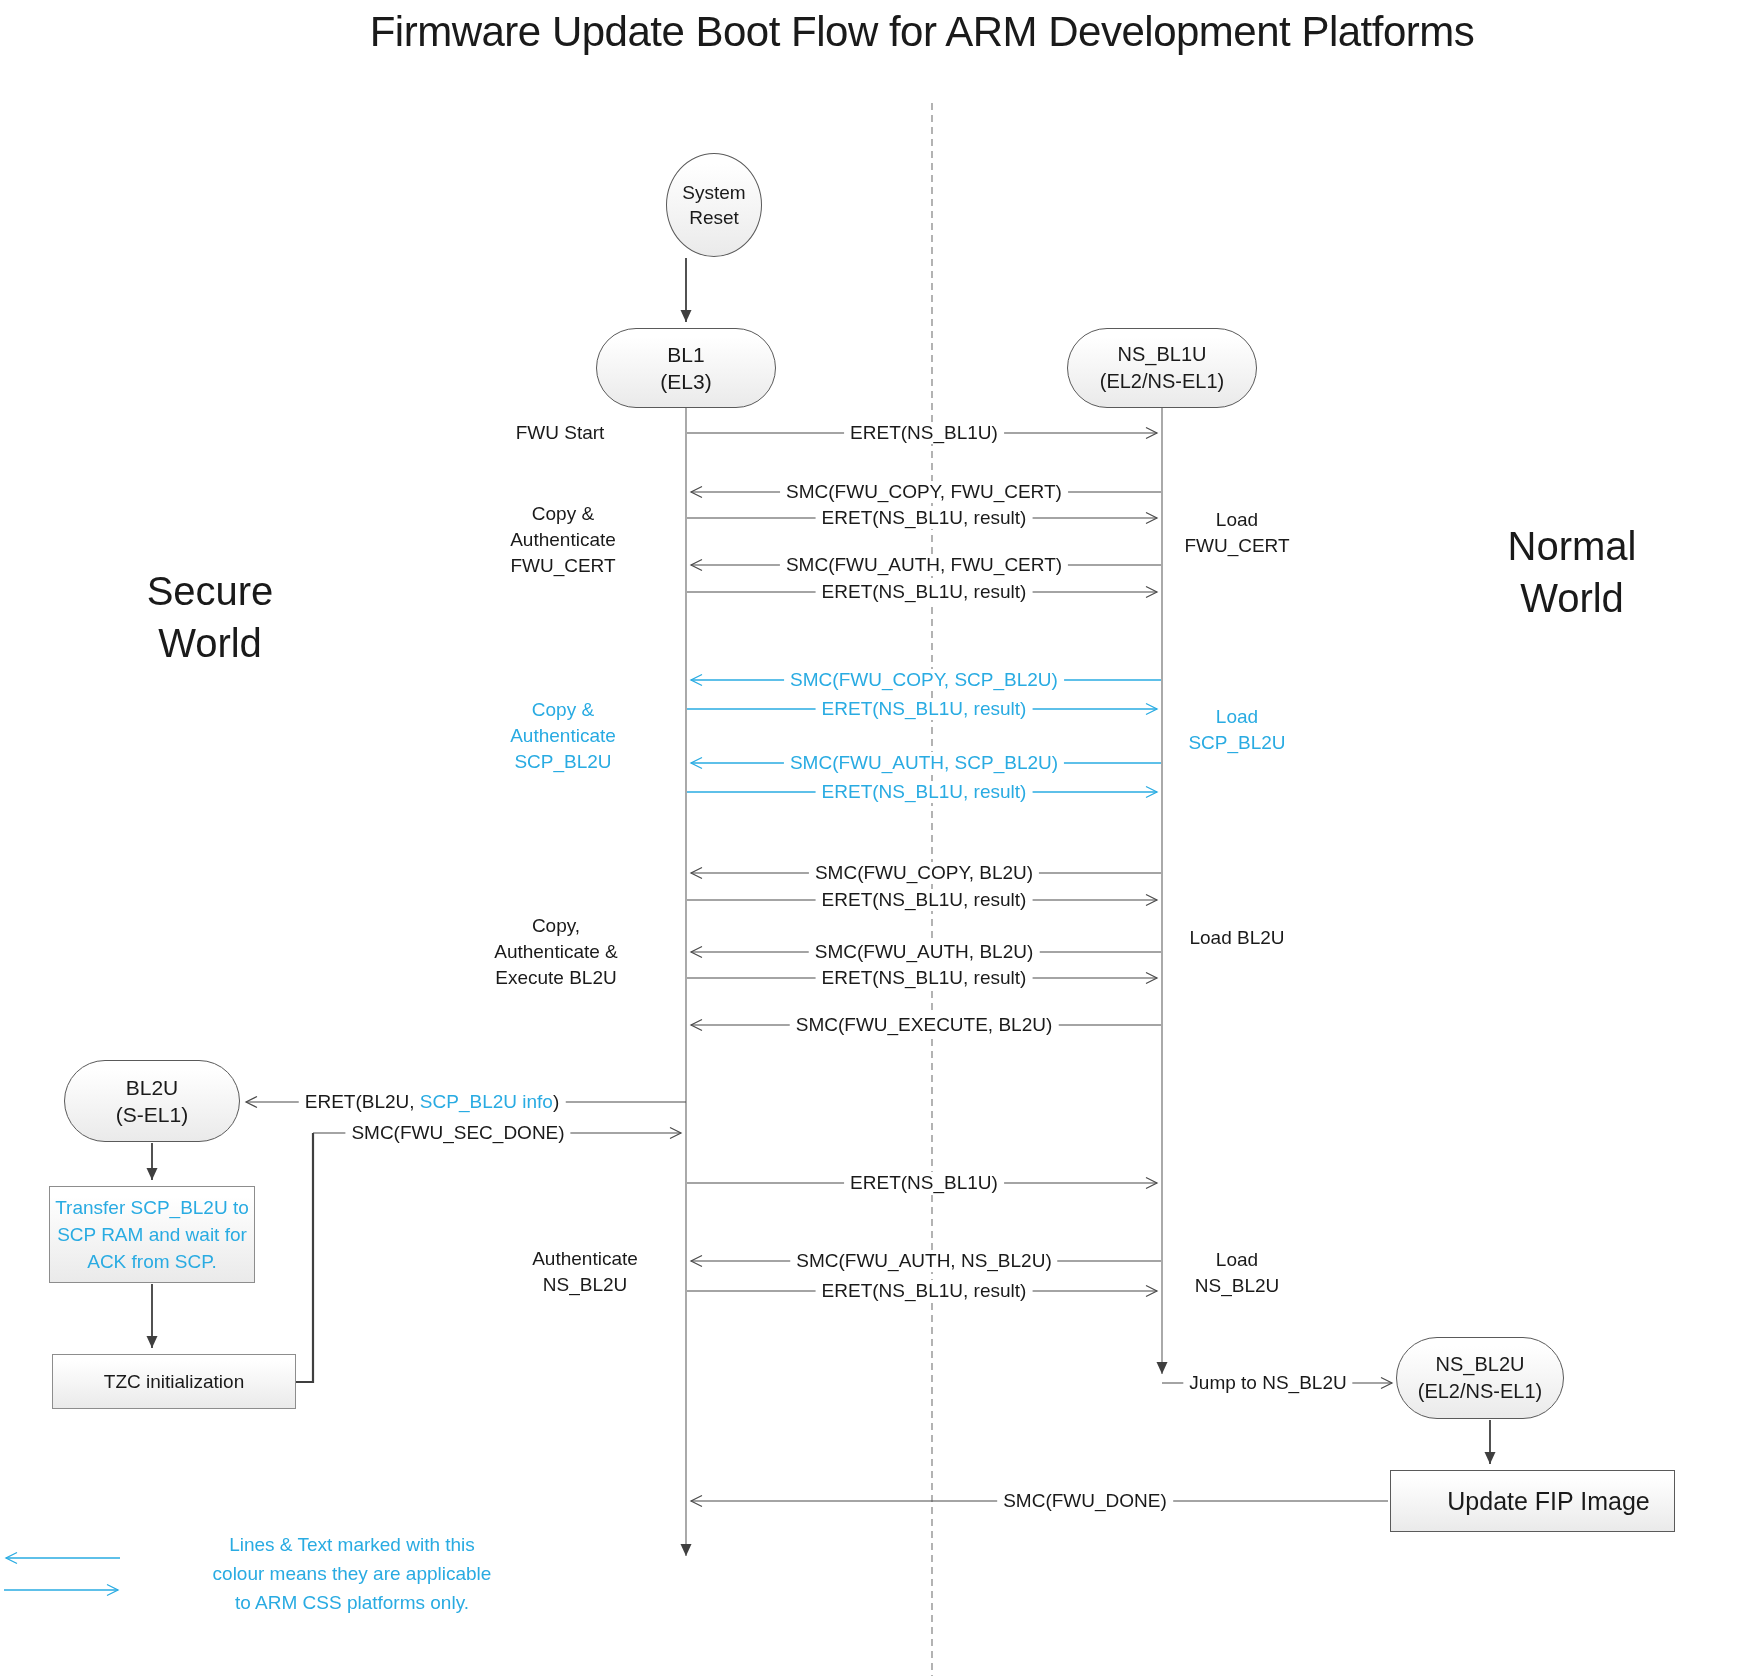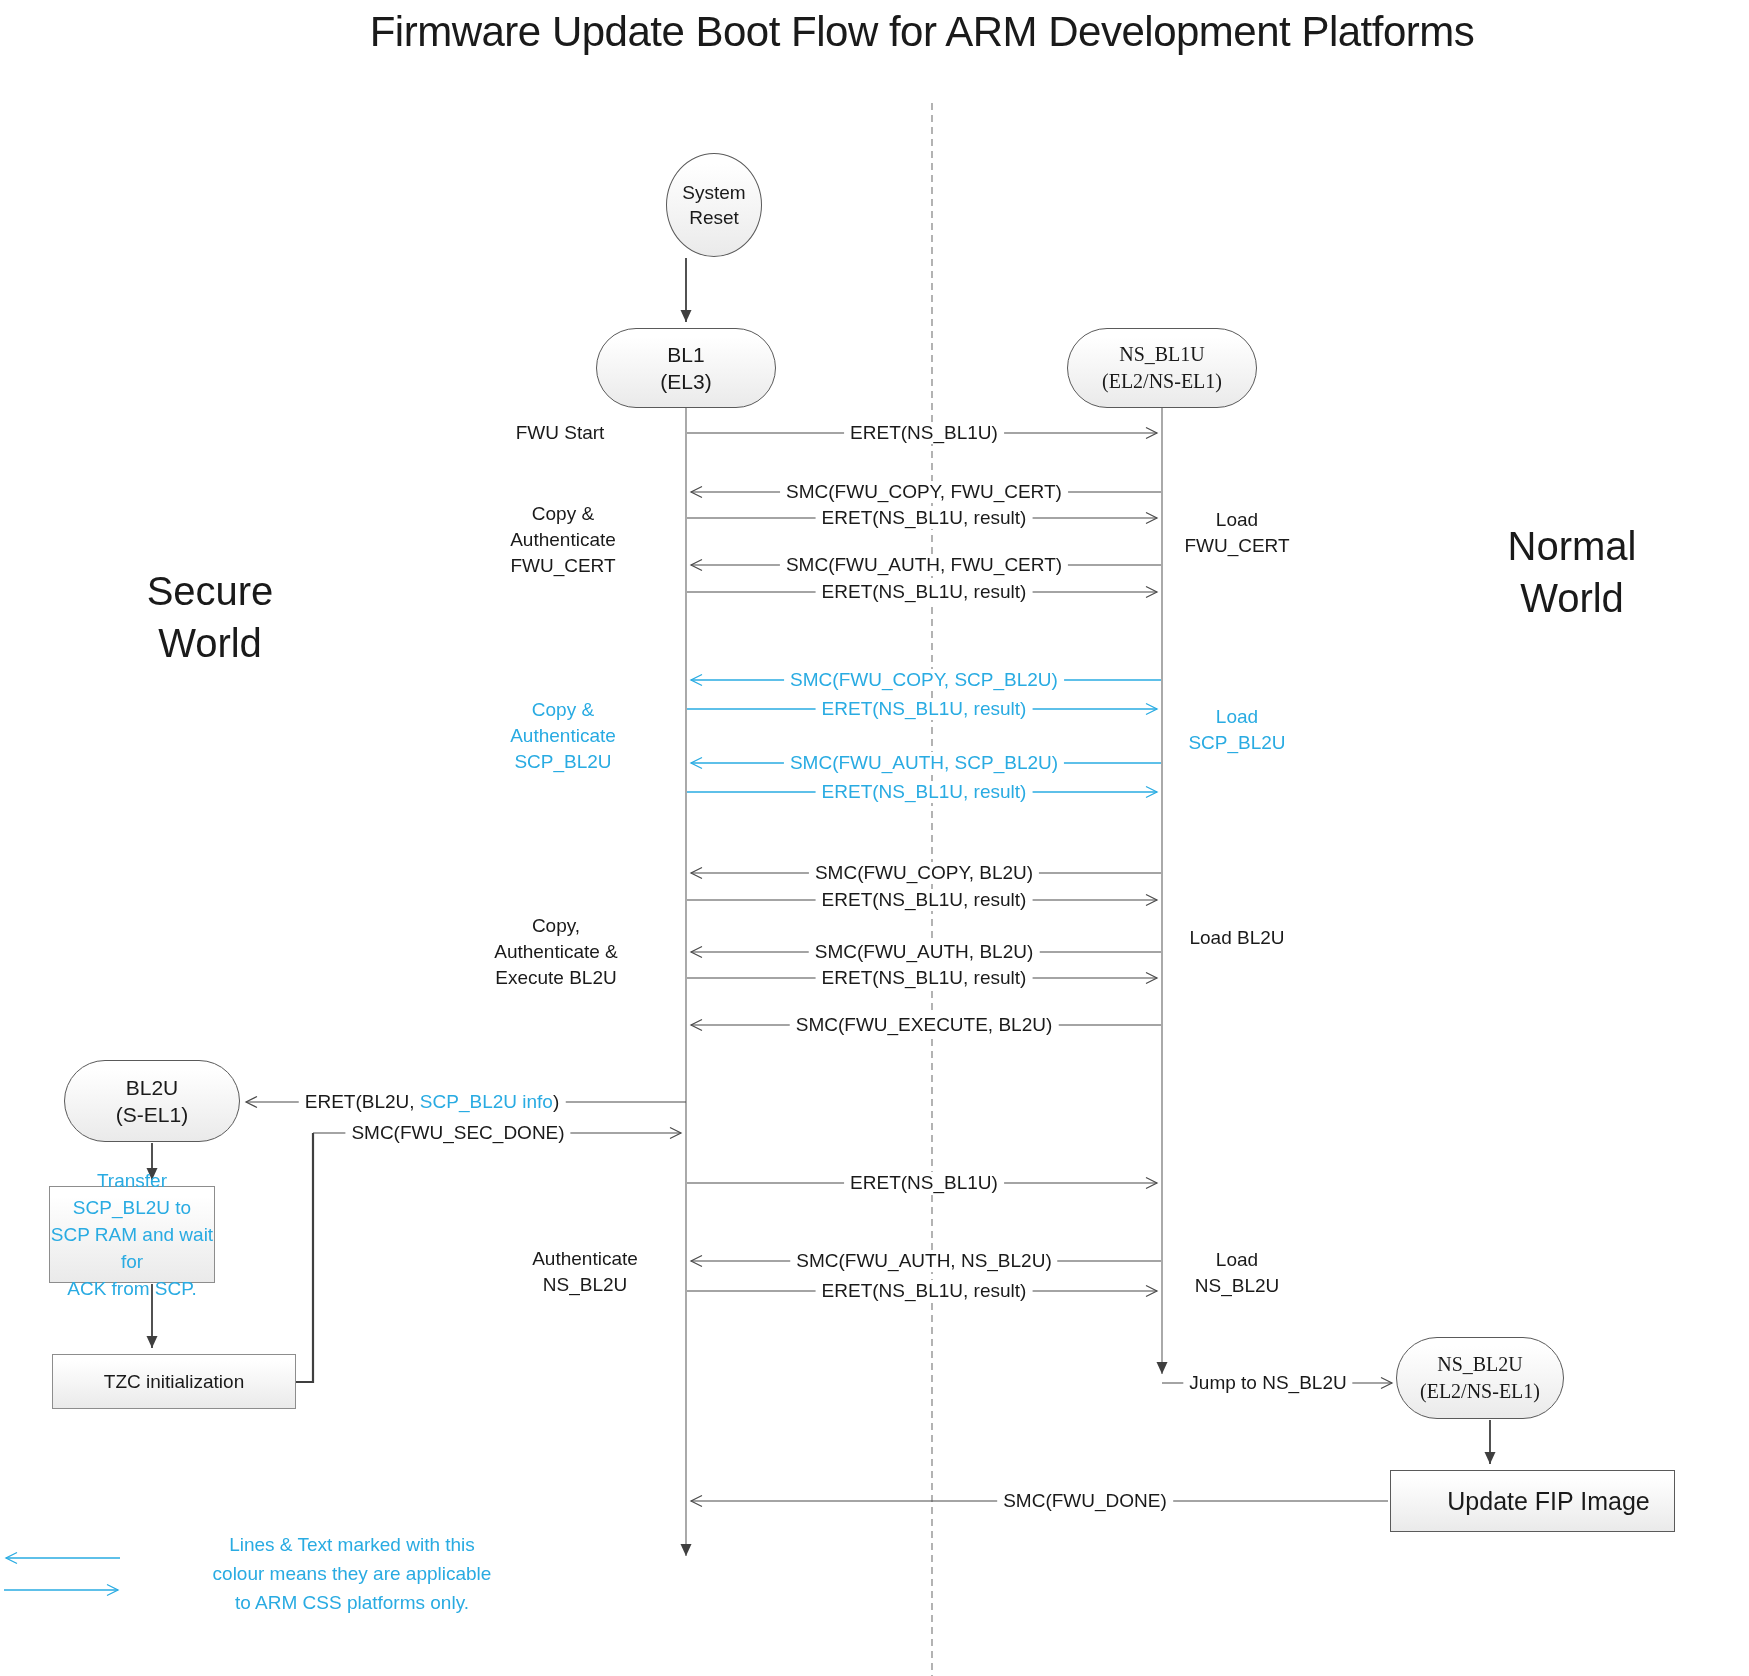--- a/index.html
+++ b/index.html
@@ -18,21 +18,21 @@
   .blue{color:var(--accent);}
   .node{position:absolute;display:flex;align-items:center;justify-content:center;
         text-align:center;border:1.5px solid #5a5a5a;
         background:linear-gradient(180deg,#ffffff 10%,#eaeaea 100%);
         z-index:4;white-space:pre-line;box-sizing:border-box;}
   .stadium{border-radius:44px;}
   .ellipse{border-radius:50%;}
   .rectbox{border:1.2px solid #8d8d8d;border-radius:0;}
   .legend-text{position:absolute;transform:translate(-50%,-50%);font-size:19px;line-height:29px;
         text-align:center;white-space:pre-line;z-index:2;}
-  .f20{font-size:20px;line-height:27px;font-family:Liberation Serif, serif;}
+  .f20{font-size:20px;line-height:27px;}
   .f21{font-size:21px;line-height:27px;}
   .f25{font-size:25px;padding-left:32px;}
   .f19{font-size:19px;line-height:25px;}
 </style>
 </head>
 <body>
 
 <div id="stage">
 
   <svg class="layer" width="1749" height="1676" viewBox="0 0 1749 1676">
@@ -102,21 +102,21 @@
   <div class="node ellipse f19" style="left:666px;top:153px;width:96px;height:104px;">System
 Reset</div>
   <div class="node stadium f21" style="left:596px;top:328px;width:180px;height:80px;">BL1
 (EL3)</div>
   <div class="node stadium f20" style="left:1067px;top:328px;width:190px;height:80px;">NS_BL1U
 (EL2/NS-EL1)</div>
   <div class="node stadium f21" style="left:64px;top:1060px;width:176px;height:82px;">BL2U
 (S-EL1)</div>
   <div class="node stadium f20" style="left:1396px;top:1337px;width:168px;height:82px;">NS_BL2U
 (EL2/NS-EL1)</div>
-  <div class="node rectbox f19 blue" style="left:49px;top:1186px;width:166px;height:97px;line-height:27px;">Transfer SCP_BL2U to
+  <div class="node rectbox f19 blue" style="left:49px;top:1186px;width:206px;height:97px;line-height:27px;">Transfer SCP_BL2U to
 SCP RAM and wait for
 ACK from SCP.</div>
   <div class="node rectbox f19" style="left:52px;top:1354px;width:244px;height:55px;">TZC initialization</div>
   <div class="node rectbox f25" style="left:1390px;top:1470px;width:285px;height:62px;border-color:#5a5a5a;">Update FIP Image</div>
 
   <div class="msg" style="left:924px;top:433px;">ERET(NS_BL1U)</div>
   <div class="msg" style="left:924px;top:492px;">SMC(FWU_COPY, FWU_CERT)</div>
   <div class="msg" style="left:924px;top:518px;">ERET(NS_BL1U, result)</div>
   <div class="msg" style="left:924px;top:565px;">SMC(FWU_AUTH, FWU_CERT)</div>
   <div class="msg" style="left:924px;top:592px;">ERET(NS_BL1U, result)</div>

